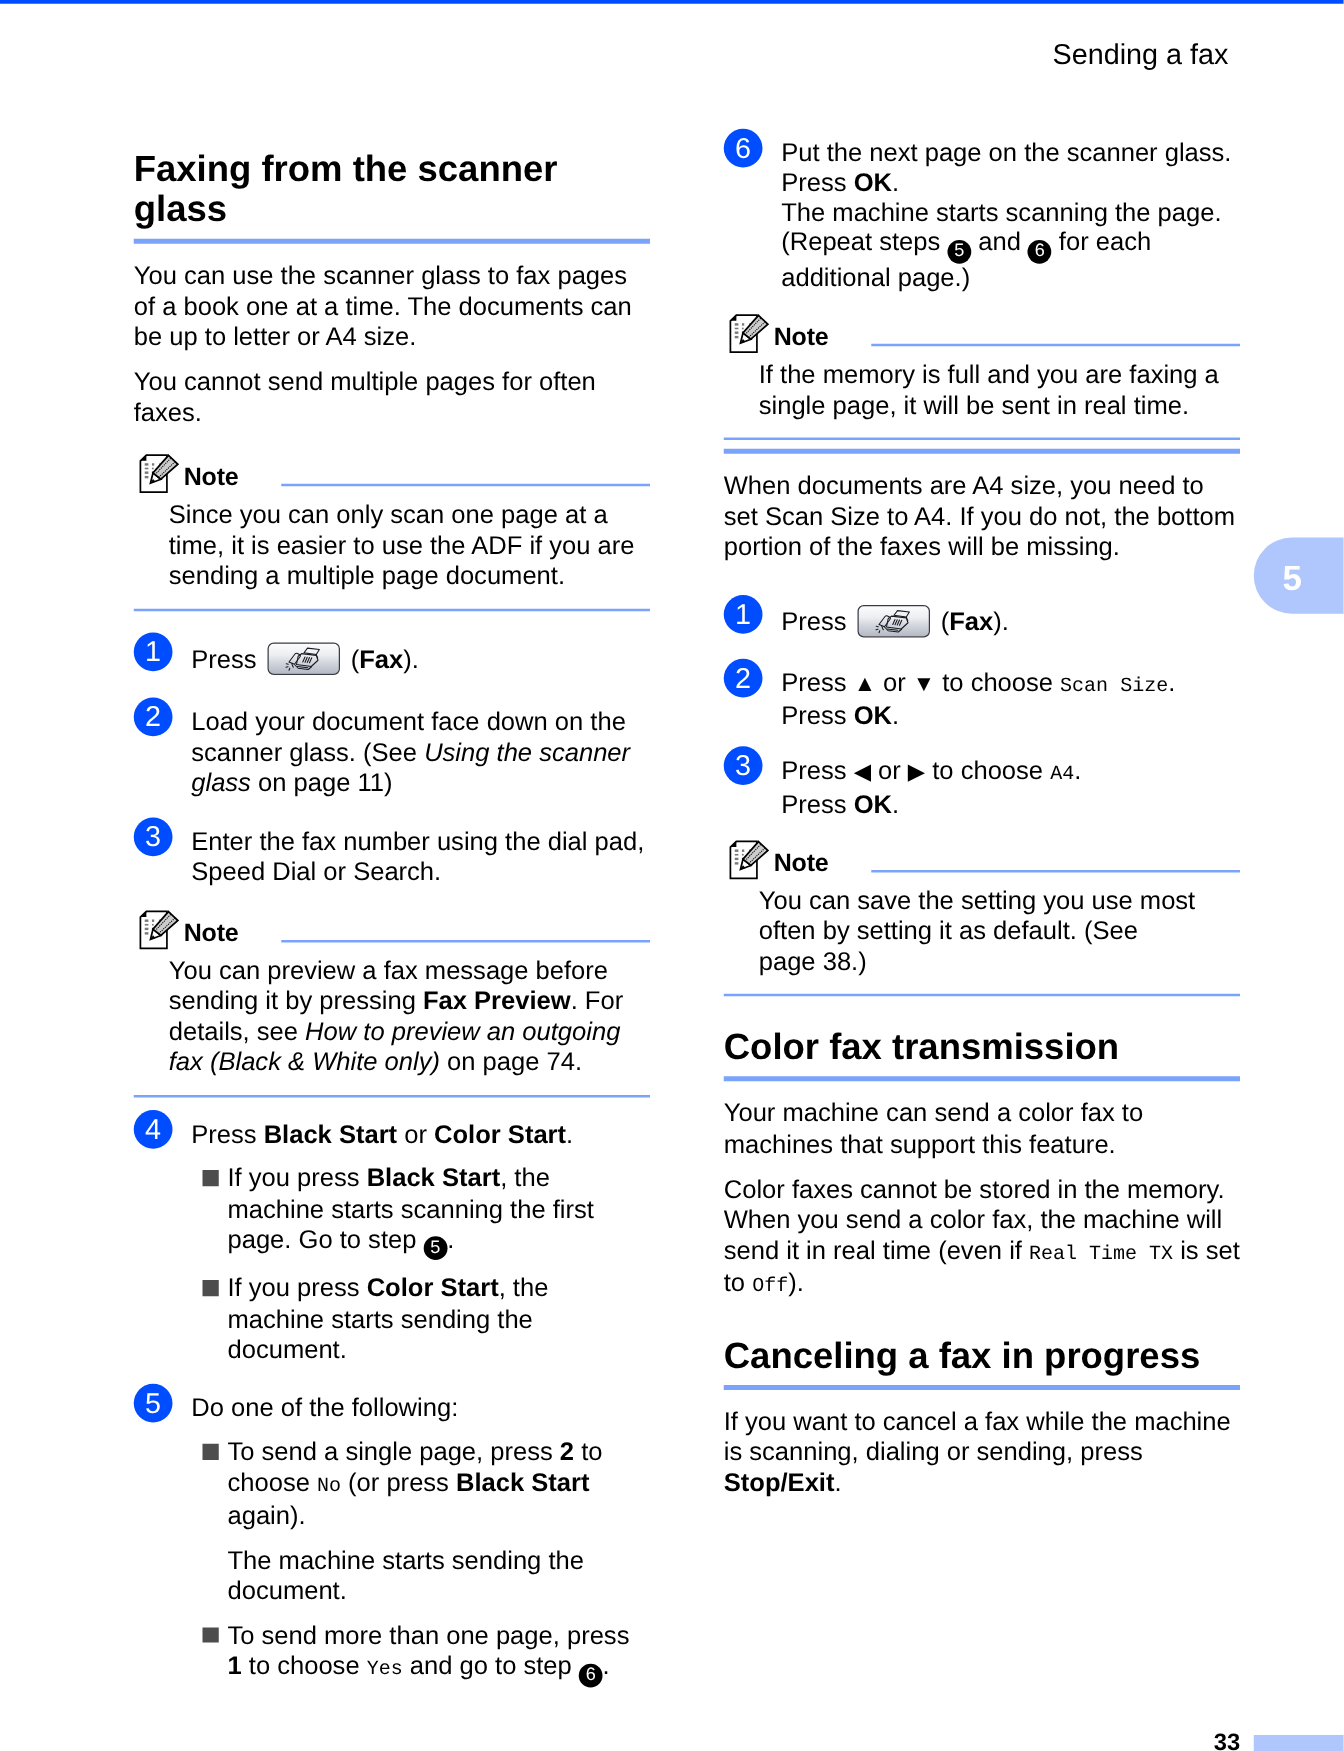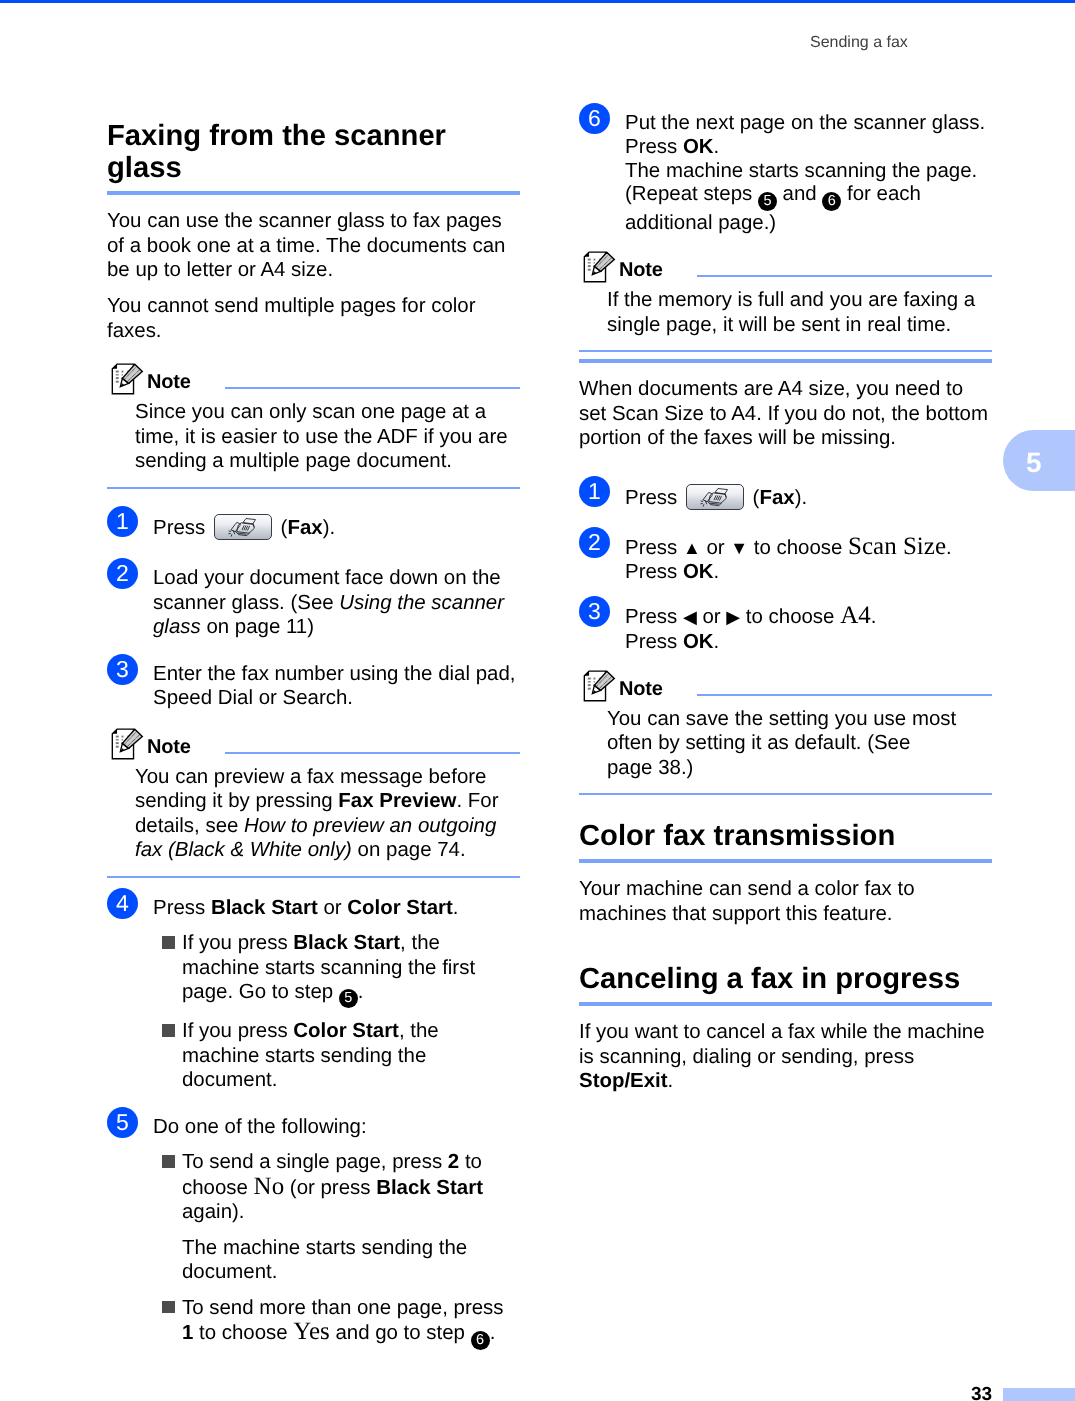--- a/index.html
+++ b/index.html
@@ -2,29 +2,29 @@
 <html><head>
 <meta charset="utf-8">
 <style>
   html,body{margin:0;padding:0;}
   body{width:1075px;height:1401px;background:#fff;
        font-family:"Liberation Sans",sans-serif;
        overflow:hidden;position:relative;
        -webkit-font-smoothing:antialiased;text-rendering:geometricPrecision;
        will-change:transform;transform:translateZ(0);}
   .topbar{position:absolute;left:0;top:0;width:1075px;height:3px;background:#004dff;}
-  .running-head{position:absolute;left:810px;top:31px;font-size:16px;color:#404040;line-height:24px;}
+  .running-head{position:absolute;left:842px;top:31px;font-size:23px;color:#000000;line-height:24px;}
   .col{position:absolute;width:413px;font-size:20.45px;line-height:24.5px;color:#000;}
   .colL{left:107px;top:120px;}
   .colR{left:579px;top:111px;}
 
   h2.sec{font-size:29.2px;font-weight:bold;margin:0;line-height:32px;}
   .rule{height:4px;background:#7aa4fc;margin-top:7px;margin-bottom:14px;}
   .note + h2.sec{margin-top:25px;}
-  .para + h2.sec{margin-top:37px;}
+  .para + h2.sec{margin-top:27px;}
   p{margin:0;}
   .para{margin-bottom:11.5px;}
   .note+.step{margin-top:20px;}
 
   
   .note{margin:19px 0 0 0;}
   .note-head{position:relative;height:33px;}
   .note-ico{position:absolute;left:4px;top:1px;}
   .note-ttl{position:absolute;left:40px;top:7px;font-weight:bold;font-size:20px;line-height:26px;letter-spacing:-0.15px;}
   .note-line{position:absolute;left:118px;right:0;top:25px;height:2px;background:#7aa4fc;}
@@ -46,40 +46,40 @@
 
   .ic{display:inline-block;width:19px;height:19px;border-radius:50%;
      background:#000;color:#fff;text-align:center;font-size:14.5px;line-height:19.4px;
      vertical-align:-4.3px;font-weight:normal;}
 
   .chaptab{position:absolute;left:1003px;top:430px;width:72px;height:61px;
            background:#afc7fd;border-radius:31px 0 0 31px;}
   .chaptab span{position:absolute;left:23px;top:2px;line-height:61px;font-size:28px;font-weight:bold;color:#fff;}
   .pagenum{position:absolute;left:971px;top:1385px;font-size:19px;line-height:19px;font-weight:bold;}
   .pagebar{position:absolute;left:1003px;top:1388px;width:72px;height:13px;background:#afc7fd;}
-  .mono{font-family:Liberation Serif, serif;font-size:25px;}
+  .mono{font-family:Liberation Mono, monospace;font-size:16px;}
   i{font-style:italic;}
   b{font-weight:bold;}
   .faxbtn{display:inline-block;width:58px;height:26px;border:1.2px solid #3b3b45;border-radius:5px;
     background:linear-gradient(#fbfcfd 0%,#eceef1 38%,#d3d7de 62%,#b4b9c4 100%);
     box-sizing:border-box;position:relative;vertical-align:-6px;margin:0 3px;}
   .faxbtn svg{position:absolute;left:13px;top:2px;}
   .arr{font-size:18px;}
 </style>
 </head>
 <body>
 
 <div class="topbar"></div>
 <div class="running-head">Sending a fax</div>
 
 <div class="col colL">
     <h2 class="sec">Faxing from the scanner glass</h2>
 <div class="rule"></div>
 <p class="para">You can use the scanner glass to fax pages of a book one at a time. The documents can be up to letter or A4 size.</p>
-<p class="para">You cannot send multiple pages for color faxes.</p>
+<p class="para">You cannot send multiple pages for often faxes.</p>
 <div class="note">
       <div class="note-head">
         <span class="note-ico"><svg width="33" height="32" viewBox="0 0 36 35" aria-hidden="true">
             <path d="M6.6 1.2 L24.6 1.2 L24.6 33.6 L1.4 33.6 L1.4 6.2 Z" fill="#fff" stroke="#000" stroke-width="1.5"></path>
             <path d="M6.6 1.2 L6.6 6.2 L1.4 6.2 Z" fill="#000"></path>
             <g fill="#7a7a7a">
               <rect x="5.2" y="8.3" width="3.2" height="2.1"></rect>
               <rect x="11.5" y="8.3" width="2.0" height="2.1"></rect>
               <rect x="17.8" y="8.3" width="2.7" height="2.1"></rect>
               <rect x="5.2" y="12.2" width="3.2" height="1.4"></rect>
@@ -266,20 +266,21 @@
         <span class="note-line"></span>
       </div>
       <div class="note-body">
         <p>You can save the setting you use most often by setting it as default. (See <span style="white-space:nowrap">page 38.)</span></p>
       </div>
       <div class="note-bottom"></div>
     </div>
 <h2 class="sec">Color fax transmission</h2>
 <div class="rule"></div>
 <p class="para">Your machine can send a color fax to machines that support this feature.</p>
+<p class="para">Color faxes cannot be stored in the memory. When you send a color fax, the machine will send it in real time (even if <span class="mono">Real Time TX</span> is set to <span class="mono">Off</span>).</p>
 <h2 class="sec">Canceling a fax in progress</h2>
 <div class="rule"></div>
 <p class="para">If you want to cancel a fax while the machine is scanning, dialing or sending, press <b>Stop/Exit</b>.</p>
   </div>
 
 <div class="chaptab">
     <span>5</span>
   </div>
 <div class="pagenum">33</div>
 <div class="pagebar"></div>

